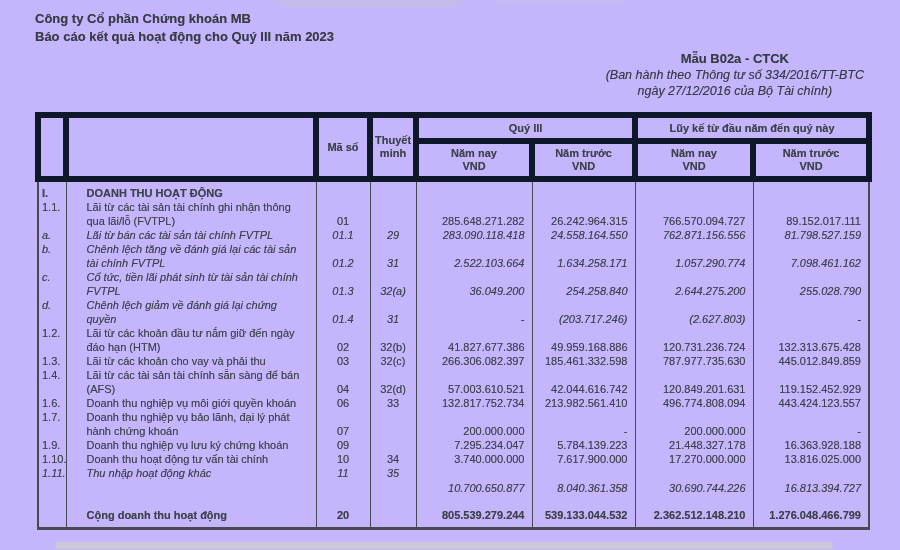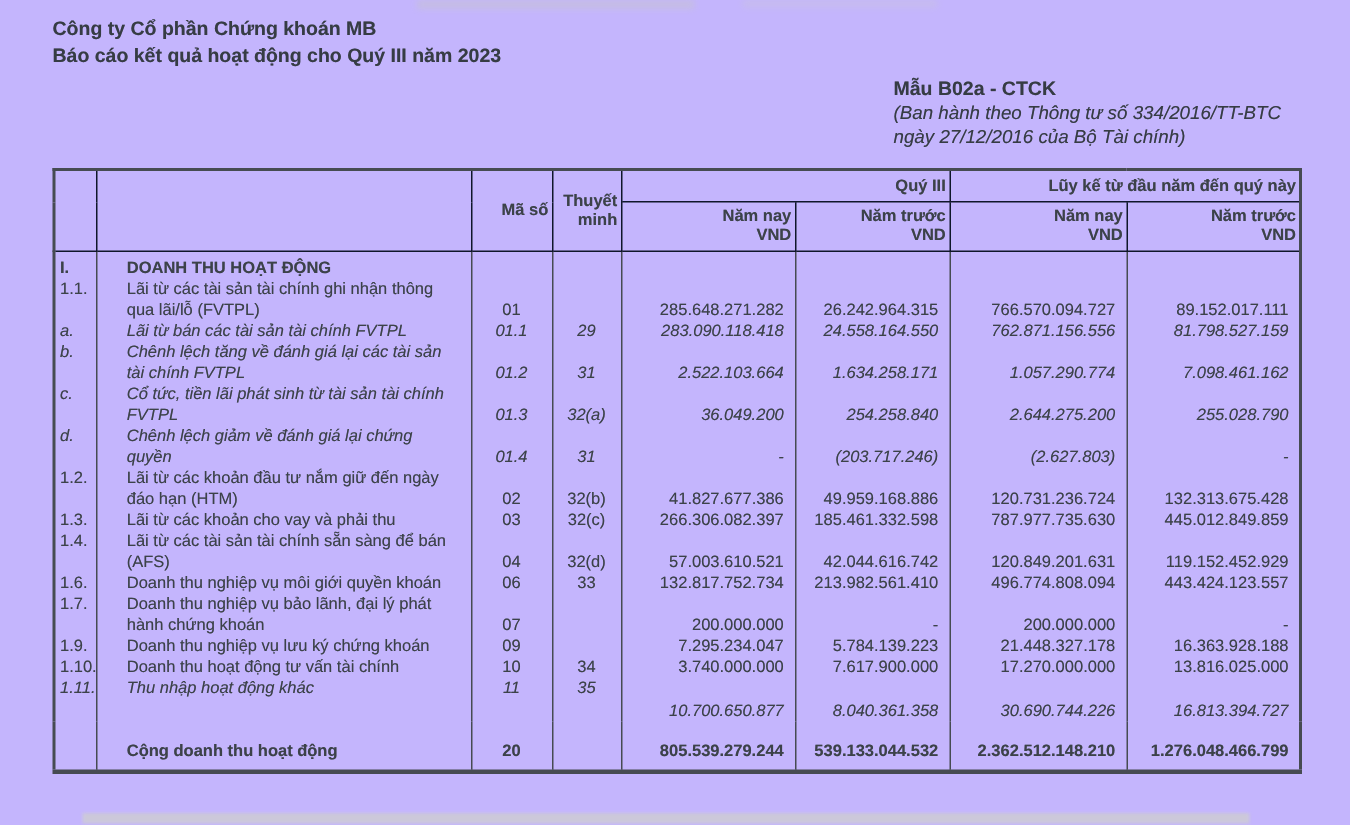--- a/index.html
+++ b/index.html
@@ -3,30 +3,30 @@
 <meta charset="utf-8">
 <style>
   html,body{margin:0;padding:0;background:#ffffff;}
   .page{
     position:relative;width:900px;height:550px;background:#c4b5fd;overflow:hidden;
     font-family:"Liberation Sans",sans-serif;color:#3c4249;
   }
   .page *{text-shadow:0 0 0.4px rgba(60,66,73,0.5);}
   
   .header-left{position:absolute;left:35px;top:10px;font-weight:700;font-size:13px;line-height:18px;color:#363c44;}
-  .header-right{position:absolute;right:46px;top:51px;text-align:left;font-size:12.5px;line-height:16px;color:#363c44;}
+  .header-right{position:absolute;right:36px;top:51px;text-align:center;font-size:12.5px;line-height:16px;color:#363c44;}
   .form-code{font-weight:700;font-size:13px;}
   .form-ref{font-style:italic;}
   
   table.statement{
     position:absolute;left:35px;top:112px;width:831px;
     border-collapse:collapse;table-layout:fixed;font-size:11px;color:#3c4249;
     border:2px solid #464b52;border-bottom-width:3px;
   }
-  thead th{border:1px solid #0f172a;font-weight:700;font-size:11px;padding:1px 2px;line-height:13px;vertical-align:middle;text-align:right;}
+  thead th{border:6px solid #0f172a;font-weight:700;font-size:11px;padding:1px 2px;line-height:13px;vertical-align:middle;text-align:center;}
   thead tr.h-row1 th{height:18px;}
   thead tr.h-row2 th{height:30px;}
   tbody td{
     border-left:1px solid #464b52;
     padding:0 4px;line-height:14px;vertical-align:bottom;
   }
   tbody td.c-no{vertical-align:top;text-align:left;padding-left:3px;padding-right:0;}
   tbody td.c-label{vertical-align:top;text-align:left;padding-left:20px;padding-right:14px;}
   tbody td.c-ma-so,tbody td.c-thuyet-minh{text-align:center;}
   tbody td.c-q-now,tbody td.c-q-prev,tbody td.c-y-now,tbody td.c-y-prev{text-align:right;padding-right:7px;}

